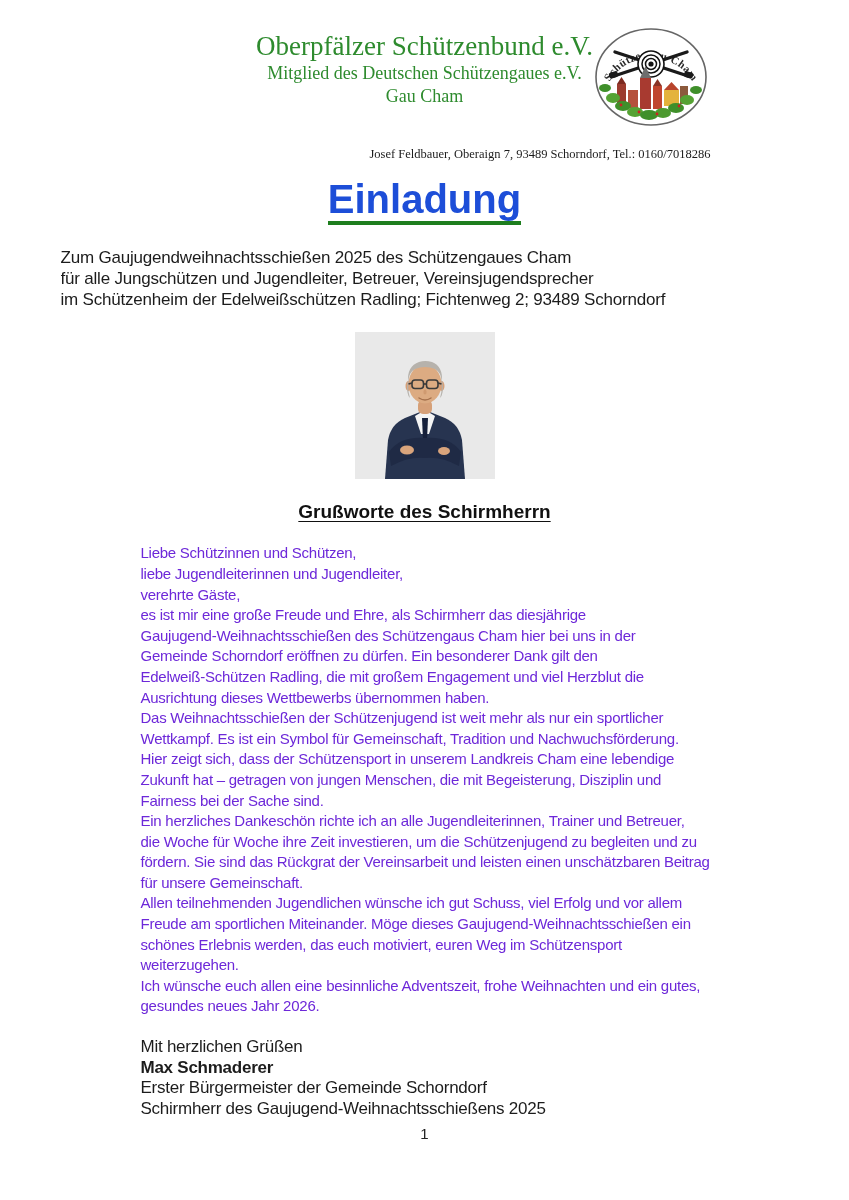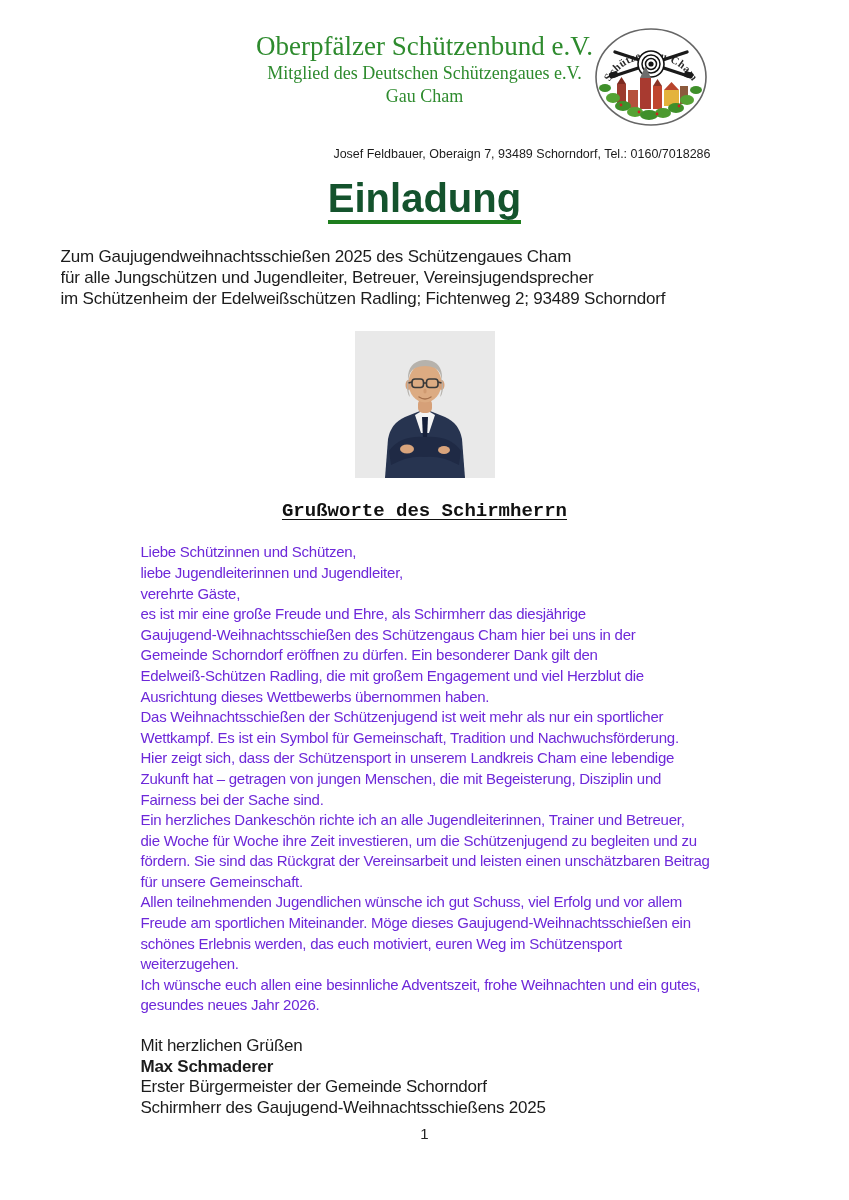--- a/index.html
+++ b/index.html
@@ -23,27 +23,28 @@
     font-size:18px;color:#2e8b2e;line-height:1.25;
   }
   .logo-wrap{position:absolute;top:26px;right:74px;width:128px;height:106px;}
   
   .contact-line{
     margin-top:40px;
     text-align:right;
     padding-right:78px;
     font-size:12.5px;
     color:#1c1c1c;
+    font-family:Liberation Serif, serif;
   }
   
   .title-row{text-align:center;margin-top:16px;}
   .doc-title{
     display:inline-block;
     font-size:40px;font-weight:bold;
-    color:#14532d;
+    color:#1d4ed8;
     letter-spacing:0px;
     border-bottom:4px solid #1e7e1e;
     padding-bottom:1px;
     line-height:1.05;
   }
   
   .intro{
     margin-top:22px;
     font-size:17px;
     line-height:21px;
@@ -53,21 +54,20 @@
   }
   
   .photo{display:block;margin:22px auto 0 auto;width:140px;height:147px;}
   
   .section-heading-row{text-align:center;margin-top:22px;}
   .section-heading{
     display:inline-block;
     font-size:19px;font-weight:bold;color:#111;
     text-decoration:underline;
     text-underline-offset:3px;
-    font-family:Liberation Mono, monospace;
   }
   
   .body-text{
     margin:20px 70px 0 80px;
     font-size:15px;
     line-height:20.6px;
     letter-spacing:-0.25px;
     white-space:pre-line;
     color:#6d28d9;
   }

